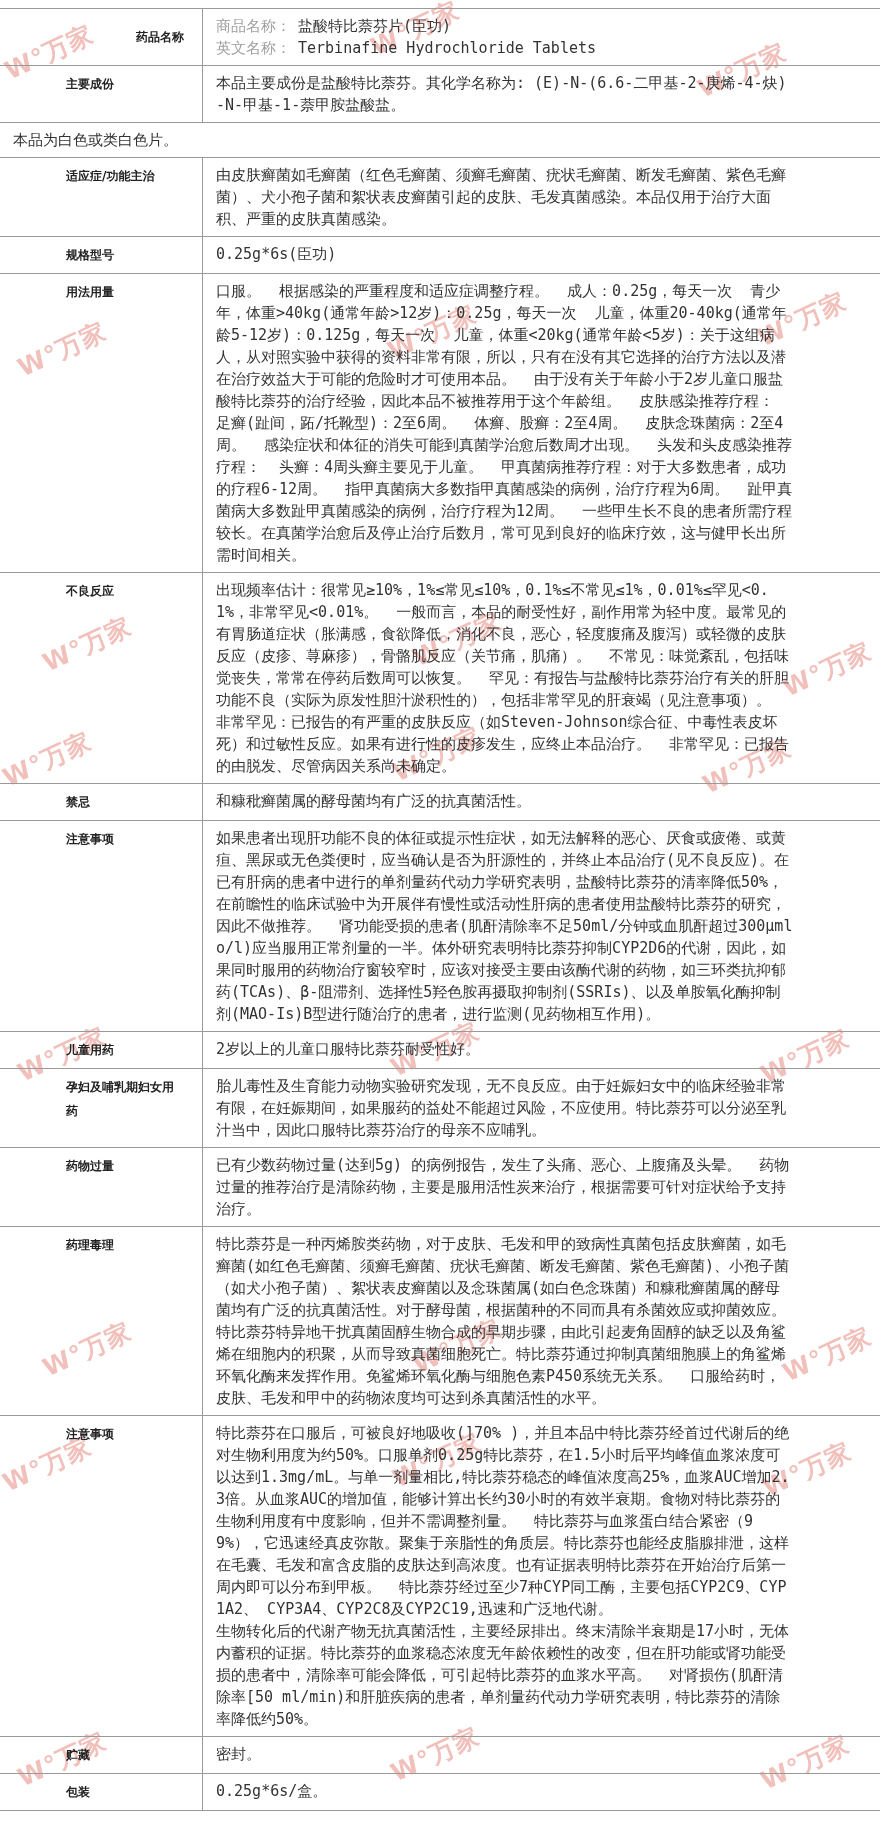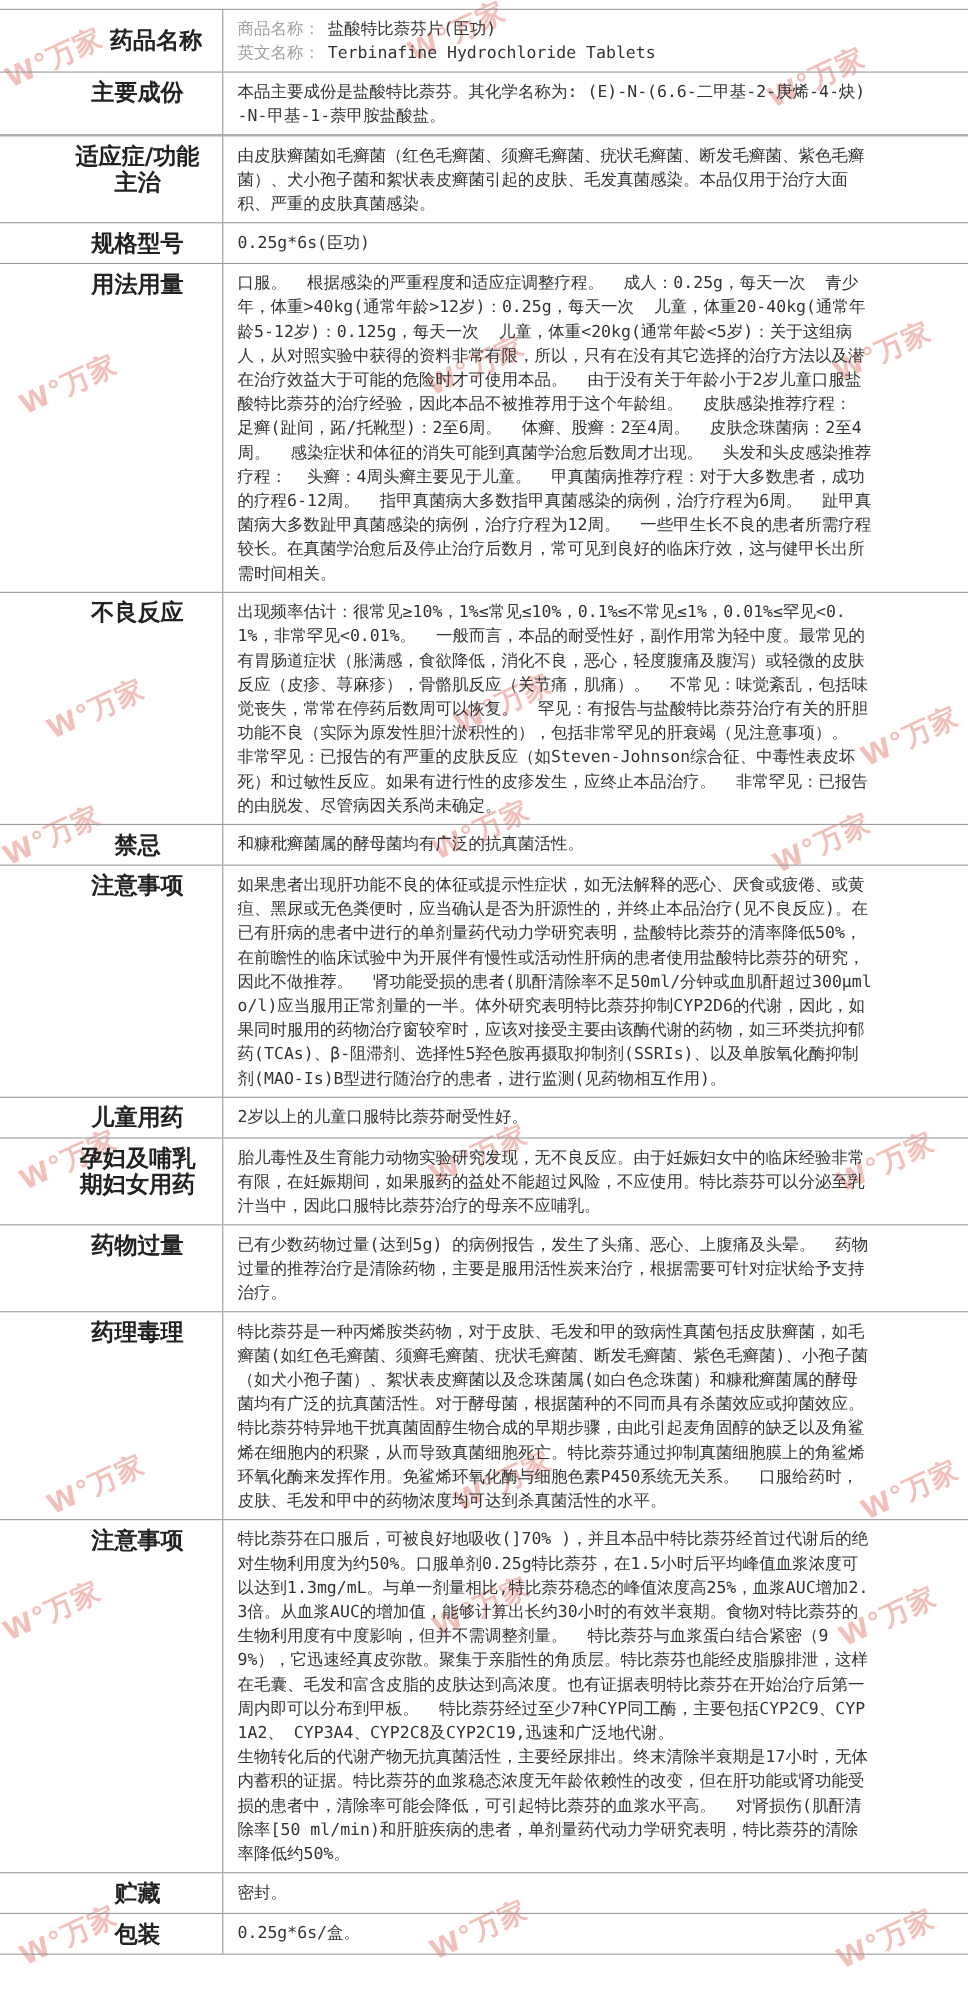--- a/index.html
+++ b/index.html
@@ -24,23 +24,23 @@
   .table {
     position:relative; z-index:1;
     margin-top:8px;
     border-top:1px solid var(--border,#9a9a9a);
     width:880px;
   }
   .row { display:flex; border-bottom:1px solid var(--border,#9a9a9a); background:transparent; }
   .label-cell {
     flex:0 0 203px; width:203px;
     border-right:1px solid var(--border,#9a9a9a);
-    text-align:center;
+    text-align:left;
     padding:6px 18px 6px 66px;
-    font-size:21px; font-weight:bold; color:var(--label,#222222);
+    font-size:12px; font-weight:bold; color:var(--label,#222222);
     line-height:24px;
     word-break:break-all;
   }
   .center-label { display:flex; align-items:center; justify-content:flex-end; }
   .content-cell {
     flex:1;
     padding:6px 86px 6px 13px;
     font-size:15px; color:var(--text,#333333);
     line-height:22px;
     white-space:pre-wrap; word-break:break-all;
@@ -83,20 +83,21 @@
   <div class="table" id="drug-table">
       <div class="row">
         <div class="label-cell center-label">药品名称</div>
         <div class="content-cell"><div class="field-line"><span class="field-key">商品名称：</span><span class="field-value">盐酸特比萘芬片(臣功)</span></div><div class="field-line"><span class="field-key">英文名称：</span><span class="field-value">Terbinafine Hydrochloride Tablets</span></div></div>
       </div>
       <div class="row">
         <div class="label-cell">主要成份</div>
         <div class="content-cell">本品主要成份是盐酸特比萘芬。其化学名称为: (E)-N-(6.6-二甲基-2-庚烯-4-炔)-N-甲基-1-萘甲胺盐酸盐。</div>
       </div>
       <div class="row">
+        <div class="content-cell">本品为白色或类白色片。</div>
       </div>
       <div class="row">
         <div class="label-cell">适应症/功能主治</div>
         <div class="content-cell">由皮肤癣菌如毛癣菌（红色毛癣菌、须癣毛癣菌、疣状毛癣菌、断发毛癣菌、紫色毛癣菌）、犬小孢子菌和絮状表皮癣菌引起的皮肤、毛发真菌感染。本品仅用于治疗大面积、严重的皮肤真菌感染。</div>
       </div>
       <div class="row">
         <div class="label-cell">规格型号</div>
         <div class="content-cell">0.25g*6s(臣功)</div>
       </div>
       <div class="row">

